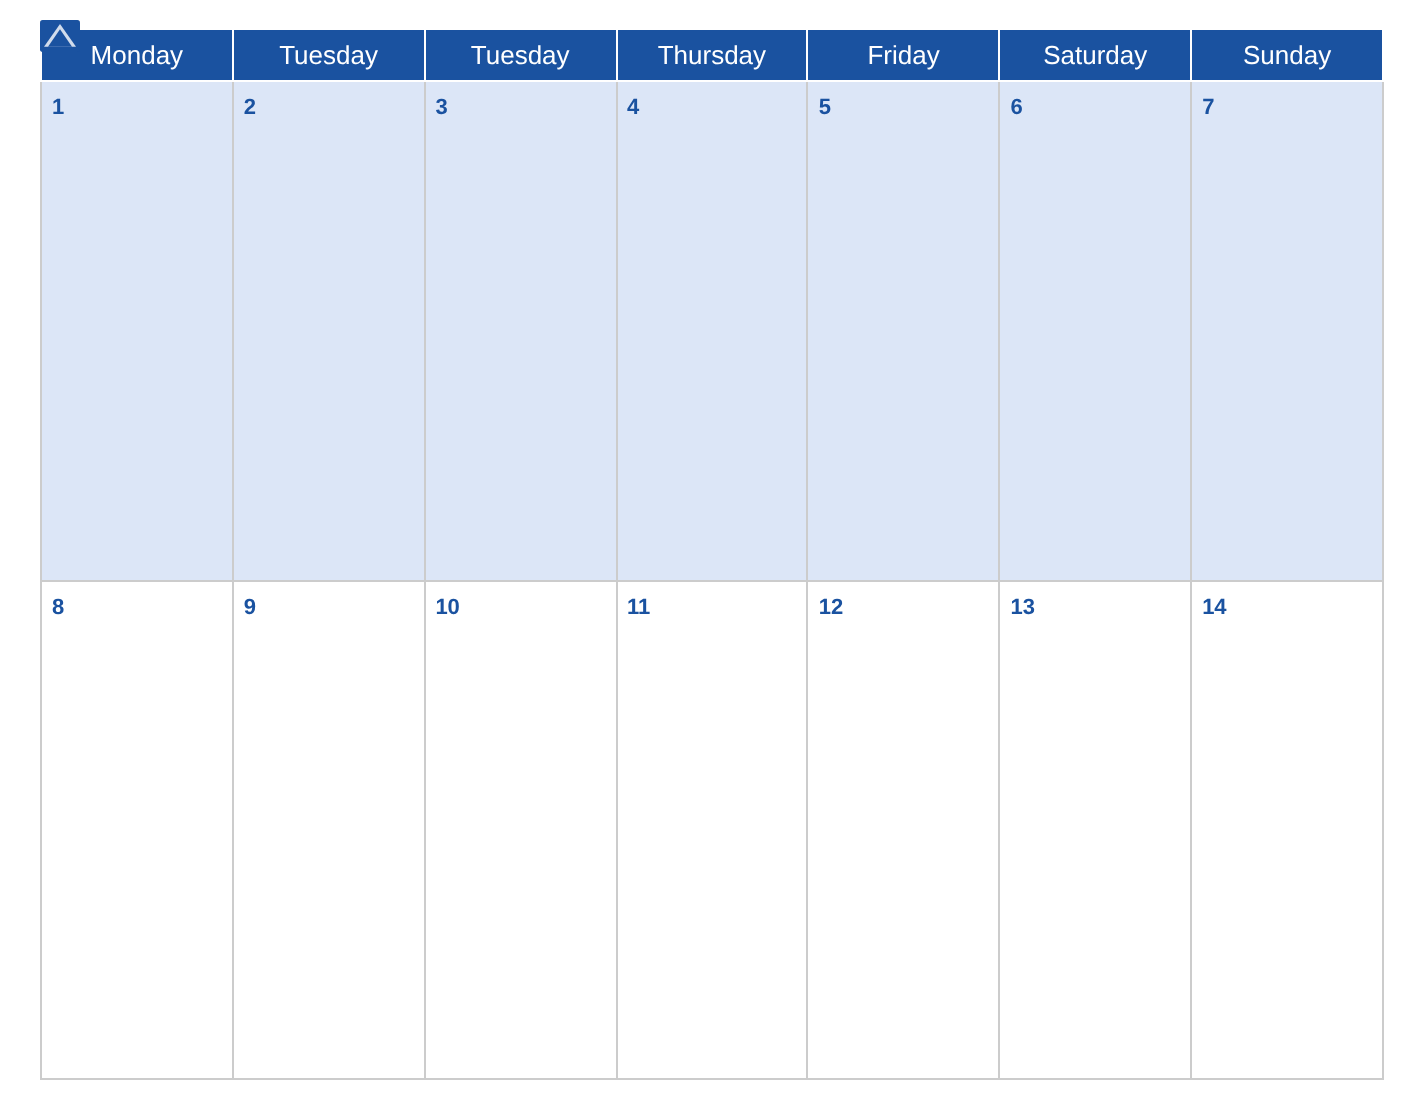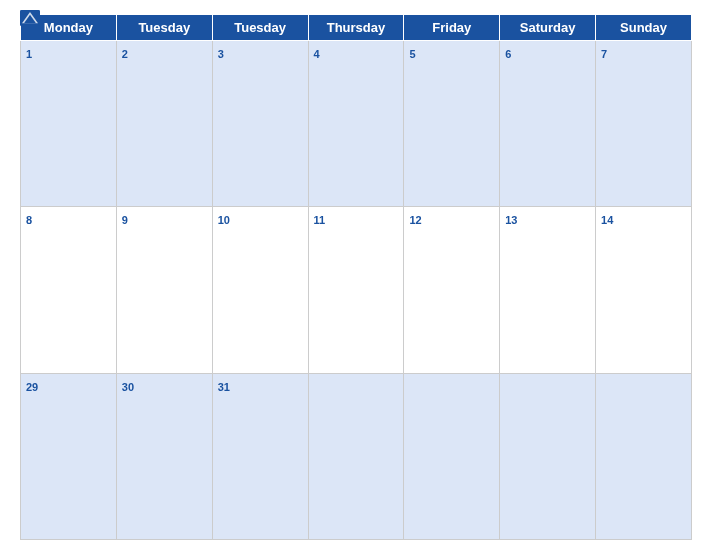--- a/index.html
+++ b/index.html
@@ -72,21 +72,21 @@
     .calendar {
       width: 100%;
       border-collapse: collapse;
       flex: 1;
     }
     .calendar thead tr th {
       background-color: #1a52a0;
       color: #fff;
       text-align: center;
       font-size: 13px;
-      font-weight: bold;
+      font-weight: normal;
       padding: 5px 2px;
       border: 1px solid #fff;
     }
     .calendar tbody tr td {
       border: 1px solid #ccc;
       vertical-align: top;
       width: calc(100% / 7);
       height: 72px;
       padding: 3px 5px;
     }
@@ -150,23 +150,14 @@
       </tr>
       <tr>
         <td><span class="day-num">8</span></td>
         <td><span class="day-num">9</span></td>
         <td><span class="day-num">10</span></td>
         <td><span class="day-num">11</span></td>
         <td><span class="day-num">12</span></td>
         <td><span class="day-num">13</span></td>
         <td><span class="day-num">14</span></td>
       </tr>
-      <tr>
-        <td><span class="day-num">29</span></td>
-        <td><span class="day-num">30</span></td>
-        <td><span class="day-num">31</span></td>
-        <td class="empty-cell"></td>
-        <td class="empty-cell"></td>
-        <td class="empty-cell"></td>
-        <td class="empty-cell"></td>
-      </tr>
     </tbody>
 </table>
 
 </body></html>

